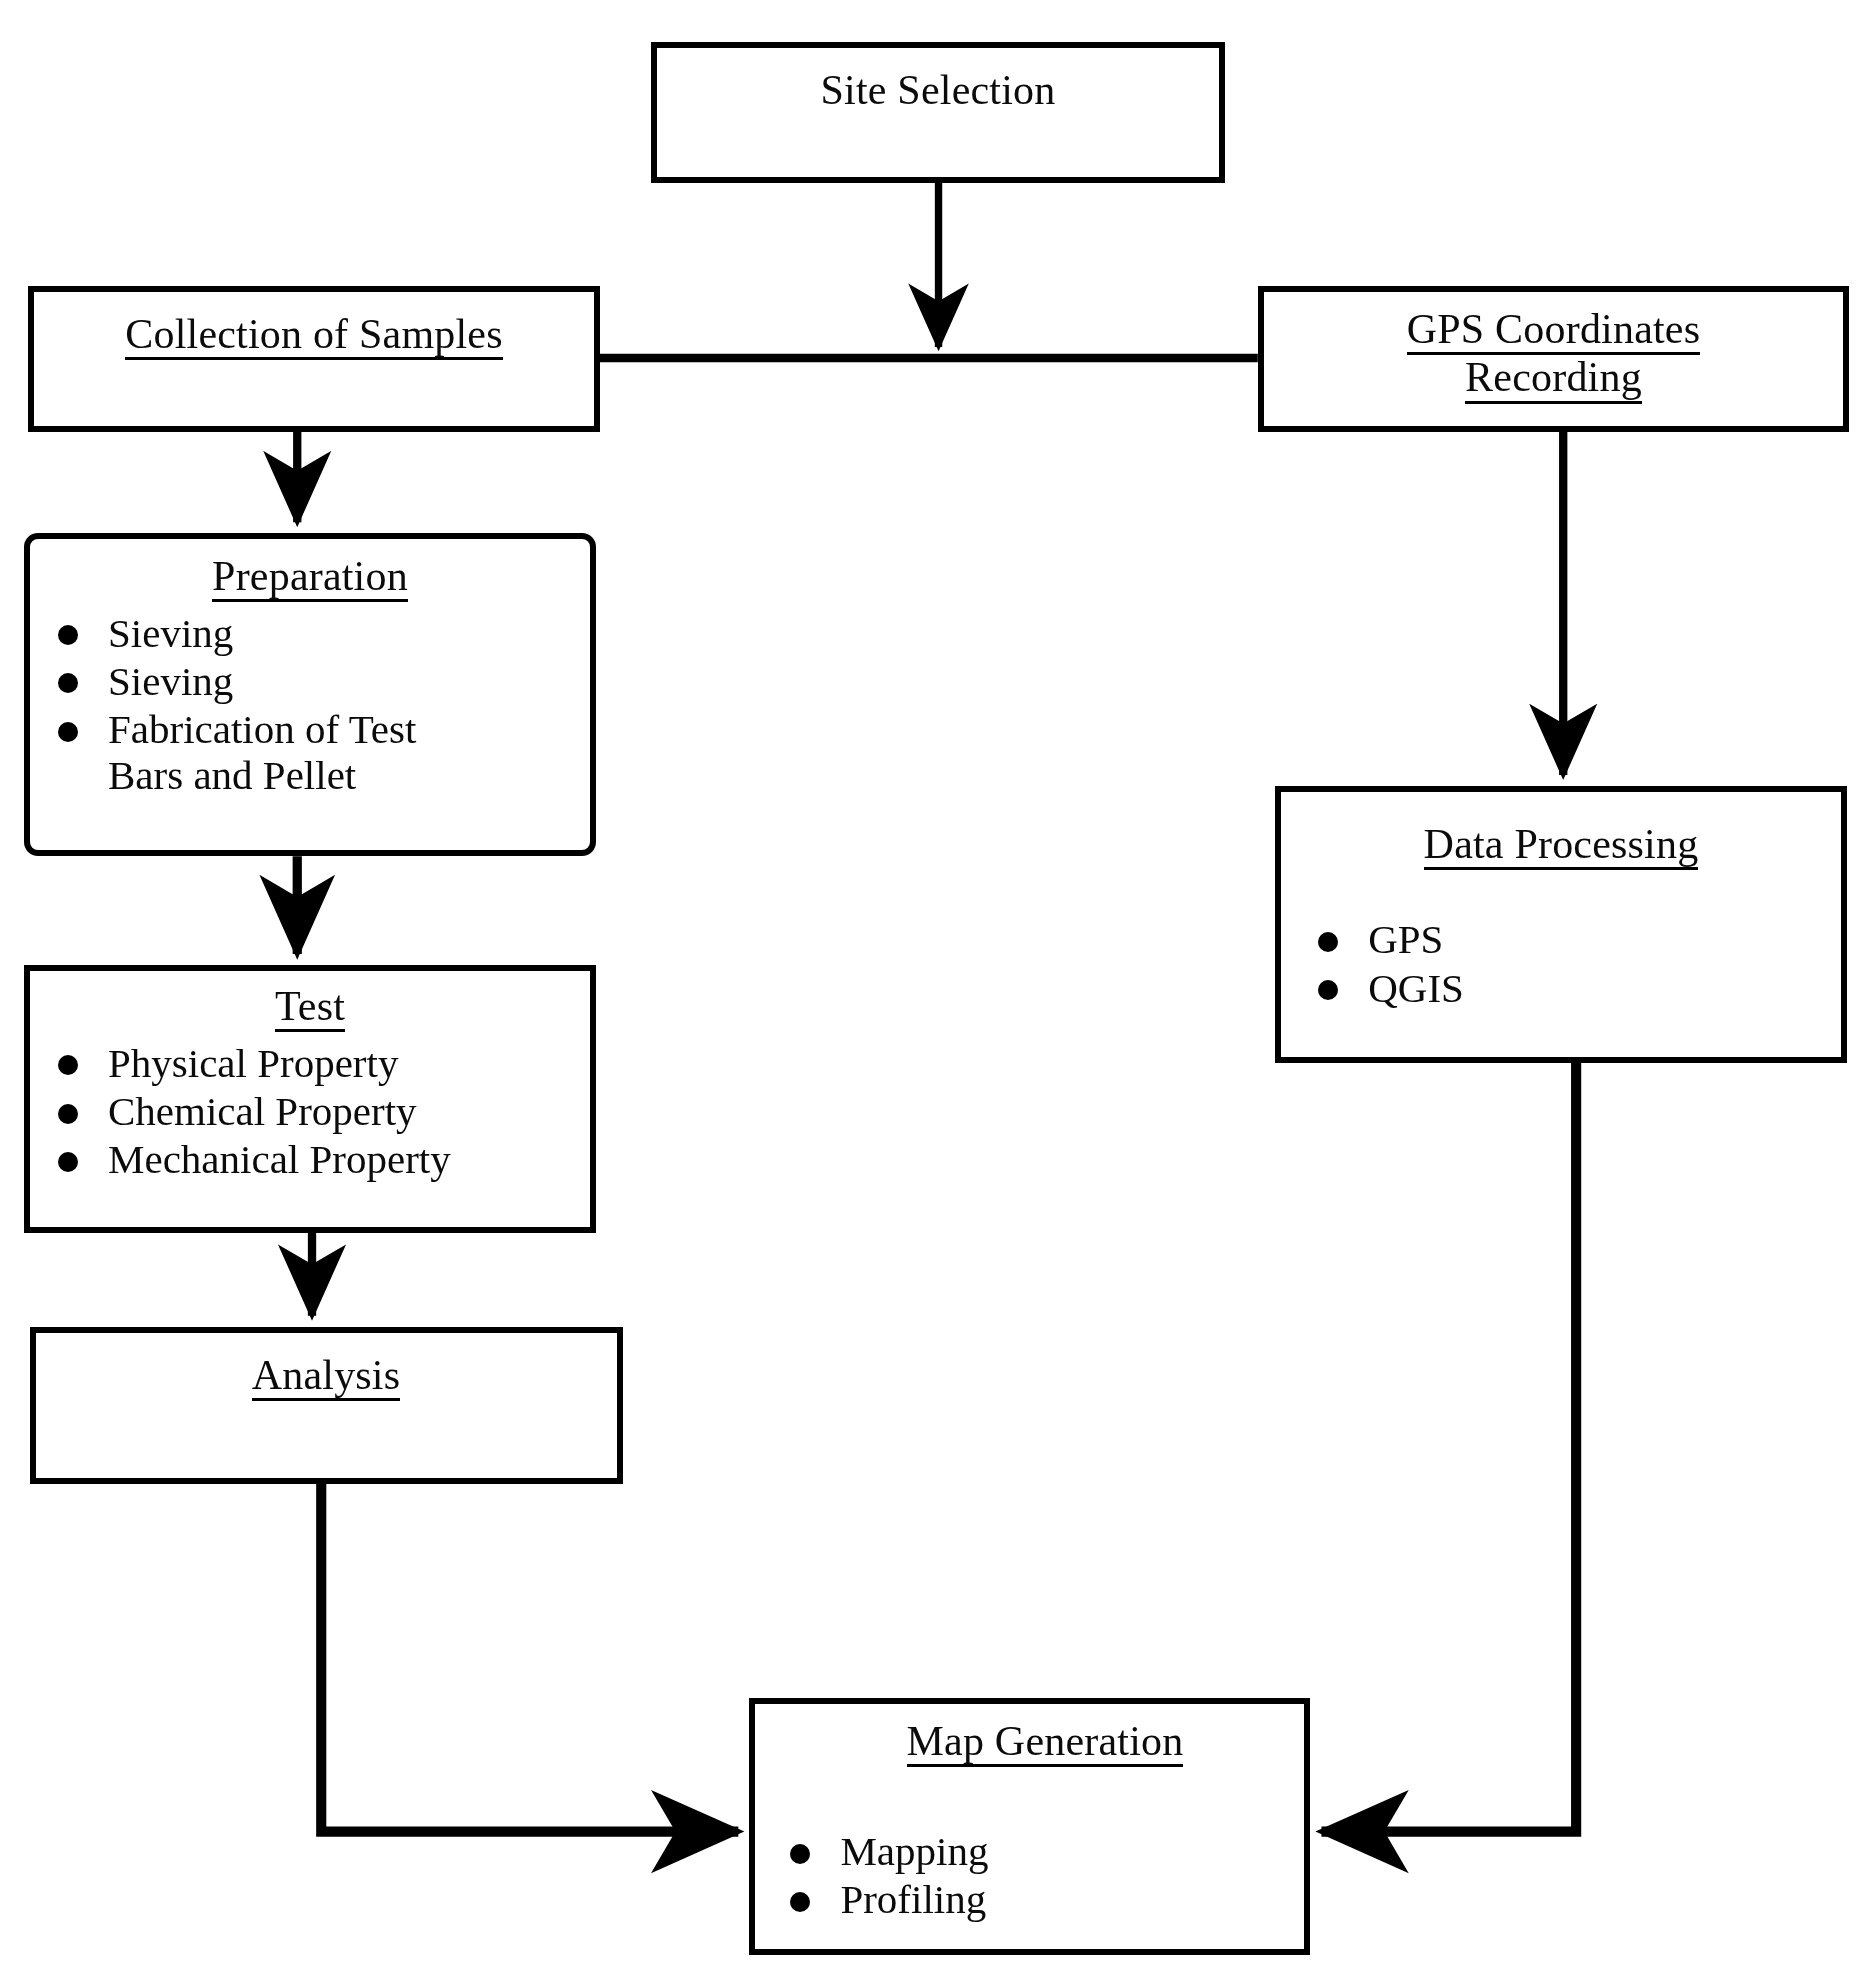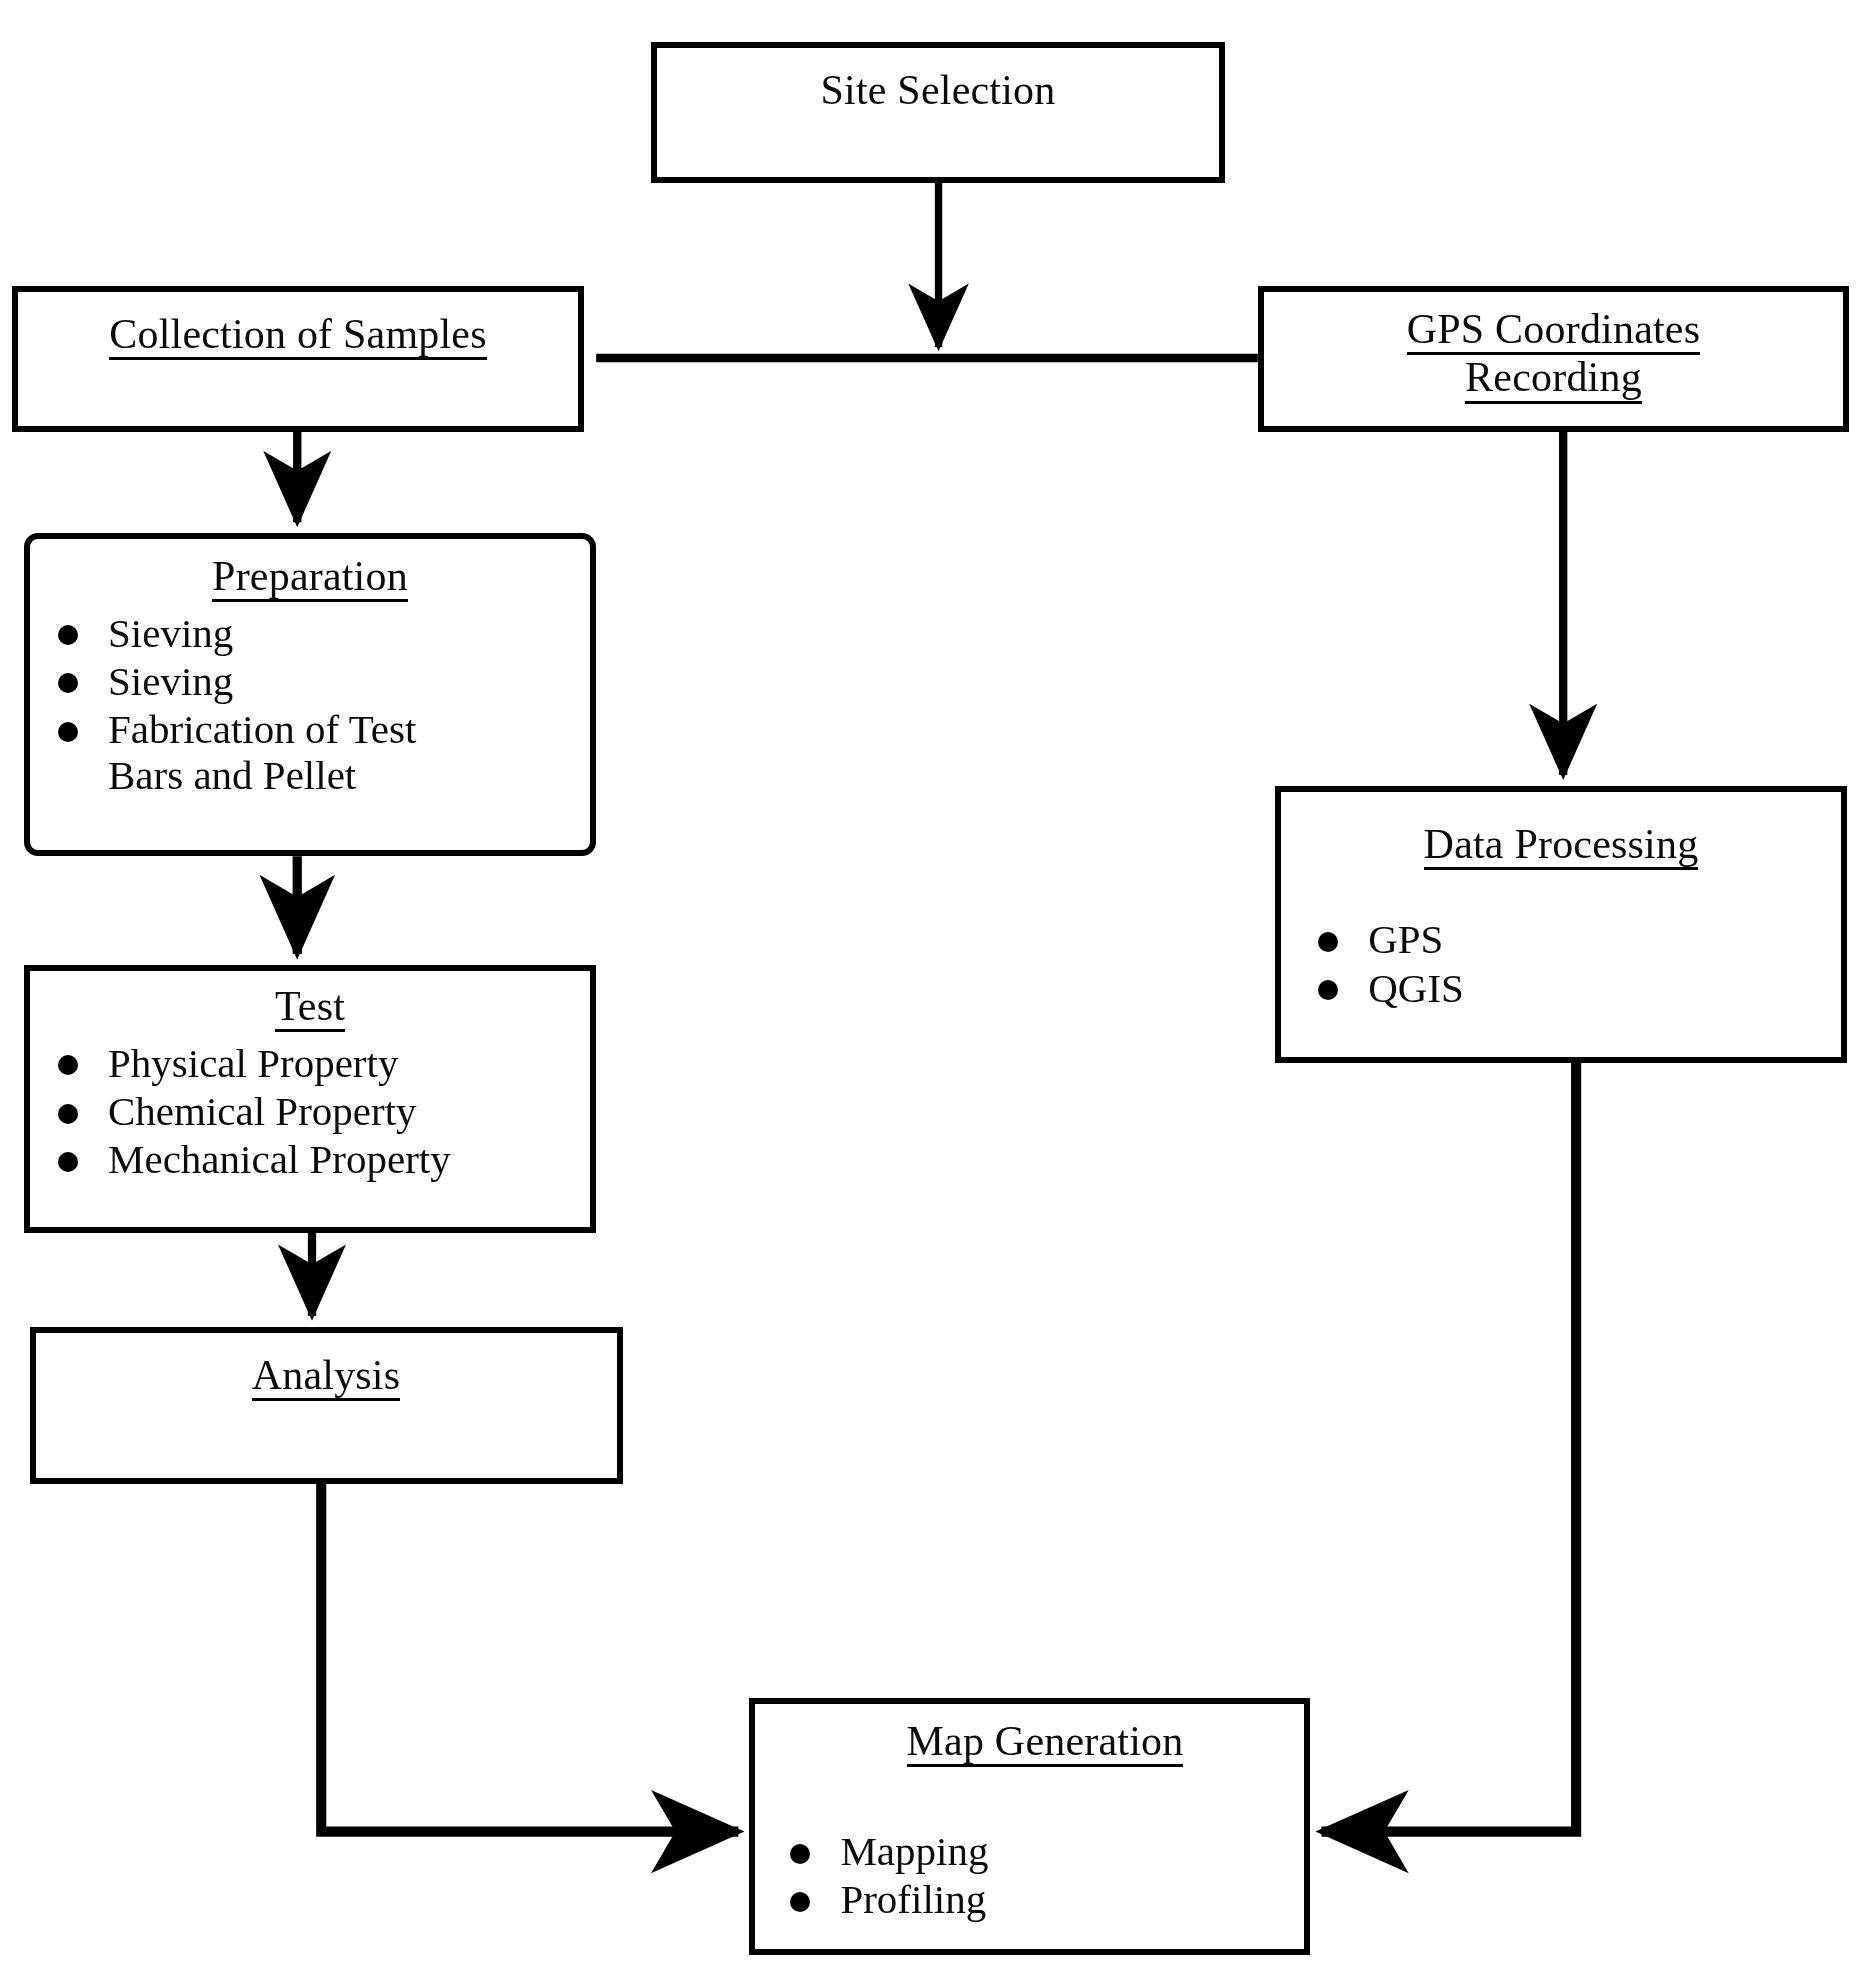--- a/index.html
+++ b/index.html
@@ -71,21 +71,21 @@
     border-radius: 50%;
     background: #000000;
   }
   .bullet-list li .cont {
     display: block;
     padding-left: 0;
   }
 
   
   #node-site-selection   { left: 651px;  top: 18px;   width: 574px;  height: 141px; margin-top: 24px; }
-  #node-collection       { left: 12px;   top: 286px;  width: 572px;  height: 146px; }
+  #node-collection       { left: 28px;   top: 286px;  width: 572px;  height: 146px; }
   #node-gps-recording    { left: 1258px; top: 286px;  width: 591px;  height: 146px; }
   #node-preparation      { left: 24px;   top: 533px;  width: 572px;  height: 323px; border-radius: 14px; }
   #node-test            { left: 24px;   top: 965px; width: 572px;  height: 268px; }
   #node-analysis        { left: 29.5px;   top: 1327px; width: 593px;  height: 157px; }
   #node-data-processing { left: 1275px; top: 786px;  width: 572px;  height: 277px; }
   #node-map-generation  { left: 749px;  top: 1698px; width: 561px;  height: 257px; }
 
   #node-site-selection .node-title   { margin-top: 20px; }
   #node-collection .node-title       { margin-top: 20px; }
   #node-gps-recording .node-title    { margin-top: 14.8px; }

